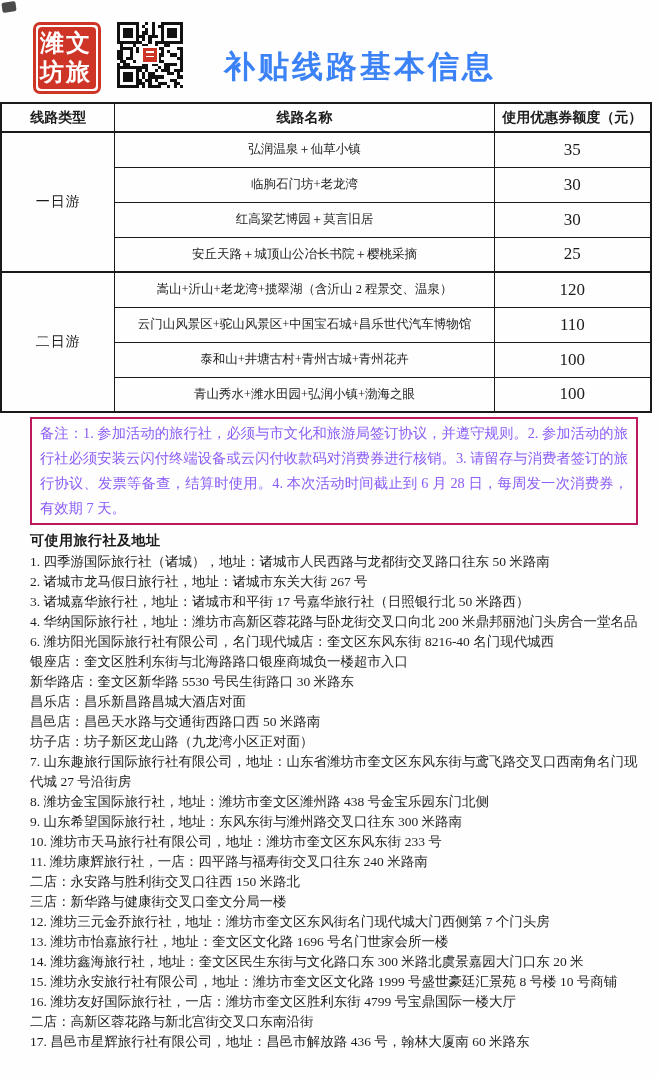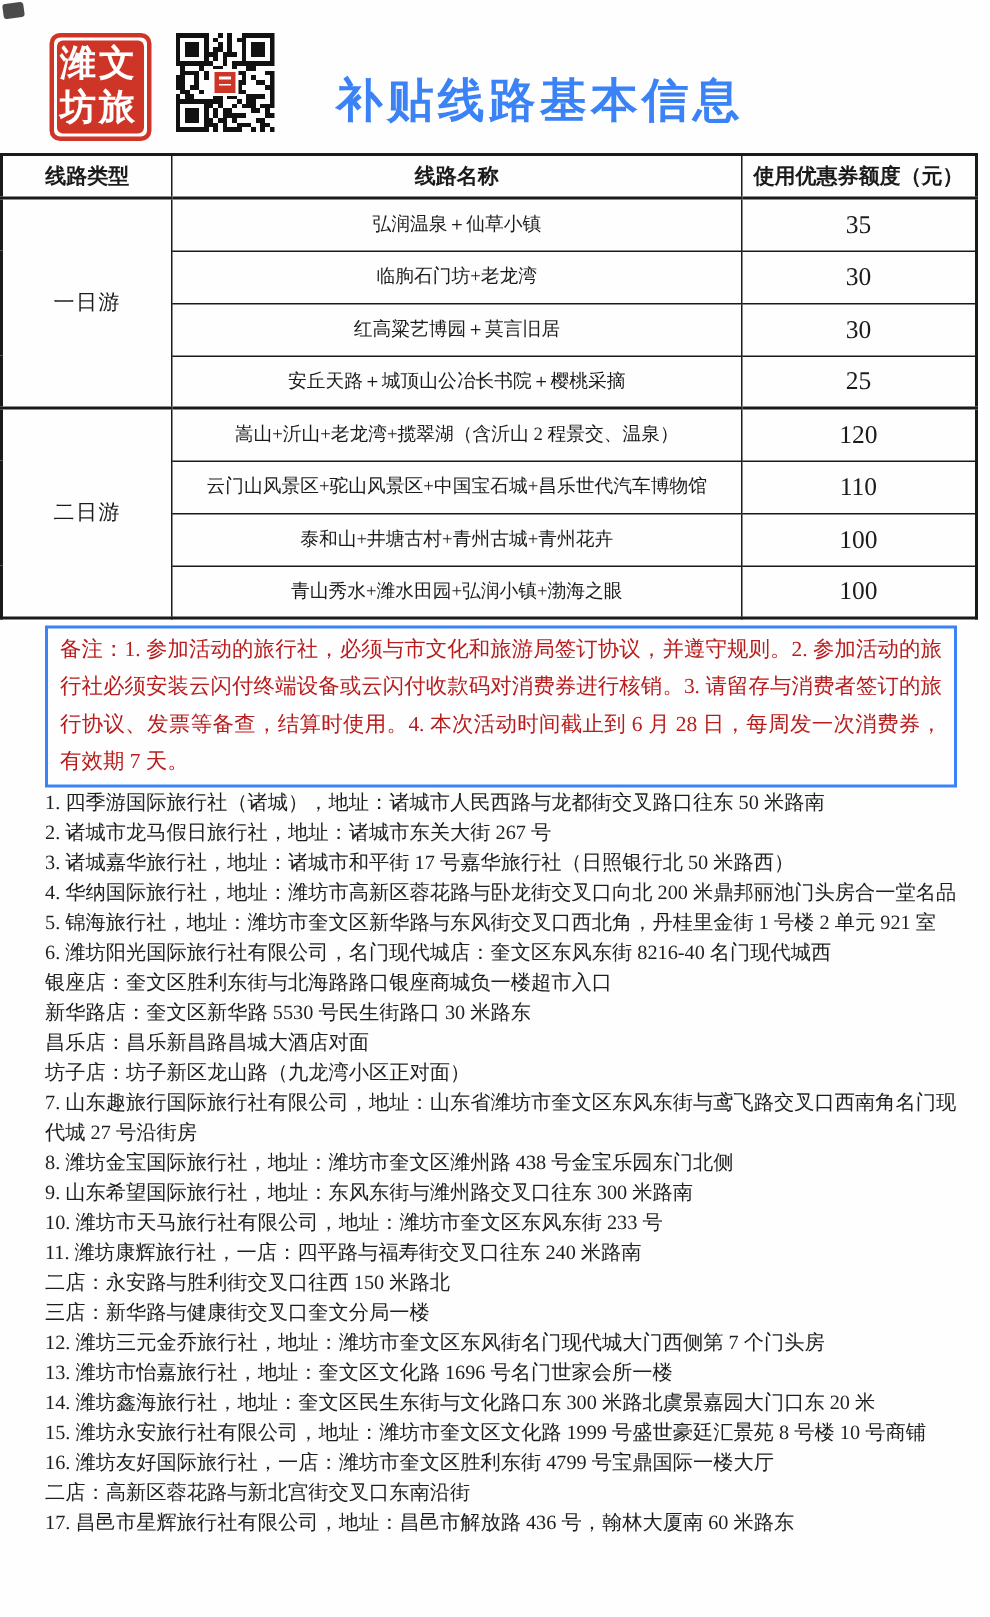--- a/index.html
+++ b/index.html
@@ -36,22 +36,22 @@
   .routes th { height:29px; font-size:14px; font-weight:bold; white-space:nowrap; }
   .routes thead th { border-bottom:2px solid #1a1a1a; }
   .routes td { height:35px; }
   .col-type { width:106px; } .col-name { width:353px; } .col-amt { width:146px; }
   .type-cell { font-size:14px; letter-spacing:1px; }
   .name-cell { font-size:12.5px; white-space:nowrap; }
   .amt-cell  { font-size:17px; }
   tr.group-start td { border-top:2px solid #1a1a1a; }
 
   
-  .notes { margin:4px 0 0 30px; width:608px; border:2px solid #3b82f6;
-    padding:2px 8px; font-size:14.3px; line-height:25px; text-align:justify; color:#b91c1c; }
+  .notes { margin:4px 0 0 30px; width:608px; border:2px solid #be185d;
+    padding:2px 8px; font-size:14.3px; line-height:25px; text-align:justify; color:#8b5cf6; }
 
   
   .agency-heading { margin:7px 0 2px 30px; font-size:14px; font-weight:bold; letter-spacing:.5px; }
   .agency-list { margin-left:30px; width:612px; font-size:13.5px; line-height:20px;
     white-space:nowrap; color:#1e1e1e; }
 </style>
 </head>
 <body>
 
 <div class="page">
@@ -352,31 +352,32 @@
       </tr>
       <tr>
         <td class="name-cell">青山秀水+潍水田园+弘润小镇+渤海之眼</td>
         <td class="amt-cell">100</td>
       </tr>
     </tbody>
   </table>
 
   <div class="notes">备注：1. 参加活动的旅行社，必须与市文化和旅游局签订协议，并遵守规则。2. 参加活动的旅行社必须安装云闪付终端设备或云闪付收款码对消费券进行核销。3. 请留存与消费者签订的旅行协议、发票等备查，结算时使用。4. 本次活动时间截止到 6 月 28 日，每周发一次消费券，有效期 7 天。</div>
 
+  <div class="agency-heading">可使用旅行社及地址</div>
 
   <div class="agency-list">
       <div class="agency-line">1. 四季游国际旅行社（诸城），地址：诸城市人民西路与龙都街交叉路口往东 50 米路南</div>
       <div class="agency-line">2. 诸城市龙马假日旅行社，地址：诸城市东关大街 267 号</div>
       <div class="agency-line">3. 诸城嘉华旅行社，地址：诸城市和平街 17 号嘉华旅行社（日照银行北 50 米路西）</div>
       <div class="agency-line">4. 华纳国际旅行社，地址：潍坊市高新区蓉花路与卧龙街交叉口向北 200 米鼎邦丽池门头房合一堂名品</div>
-      <div class="agency-line">5. 锦海旅行社，地址：潍坊市奎文区新华路与东风街交叉口西北角，丹桂里金街 1 号楼 2 单元 921 室</div>
       <div class="agency-line">6. 潍坊阳光国际旅行社有限公司，名门现代城店：奎文区东风东街 8216-40 名门现代城西</div>
       <div class="agency-line">银座店：奎文区胜利东街与北海路路口银座商城负一楼超市入口</div>
       <div class="agency-line">新华路店：奎文区新华路 5530 号民生街路口 30 米路东</div>
       <div class="agency-line">昌乐店：昌乐新昌路昌城大酒店对面</div>
+      <div class="agency-line">昌邑店：昌邑天水路与交通街西路口西 50 米路南</div>
       <div class="agency-line">坊子店：坊子新区龙山路（九龙湾小区正对面）</div>
       <div class="agency-line">7. 山东趣旅行国际旅行社有限公司，地址：山东省潍坊市奎文区东风东街与鸢飞路交叉口西南角名门现</div>
       <div class="agency-line">代城 27 号沿街房</div>
       <div class="agency-line">8. 潍坊金宝国际旅行社，地址：潍坊市奎文区潍州路 438 号金宝乐园东门北侧</div>
       <div class="agency-line">9. 山东希望国际旅行社，地址：东风东街与潍州路交叉口往东 300 米路南</div>
       <div class="agency-line">10. 潍坊市天马旅行社有限公司，地址：潍坊市奎文区东风东街 233 号</div>
       <div class="agency-line">11. 潍坊康辉旅行社，一店：四平路与福寿街交叉口往东 240 米路南</div>
       <div class="agency-line">二店：永安路与胜利街交叉口往西 150 米路北</div>
       <div class="agency-line">三店：新华路与健康街交叉口奎文分局一楼</div>
       <div class="agency-line">12. 潍坊三元金乔旅行社，地址：潍坊市奎文区东风街名门现代城大门西侧第 7 个门头房</div>

